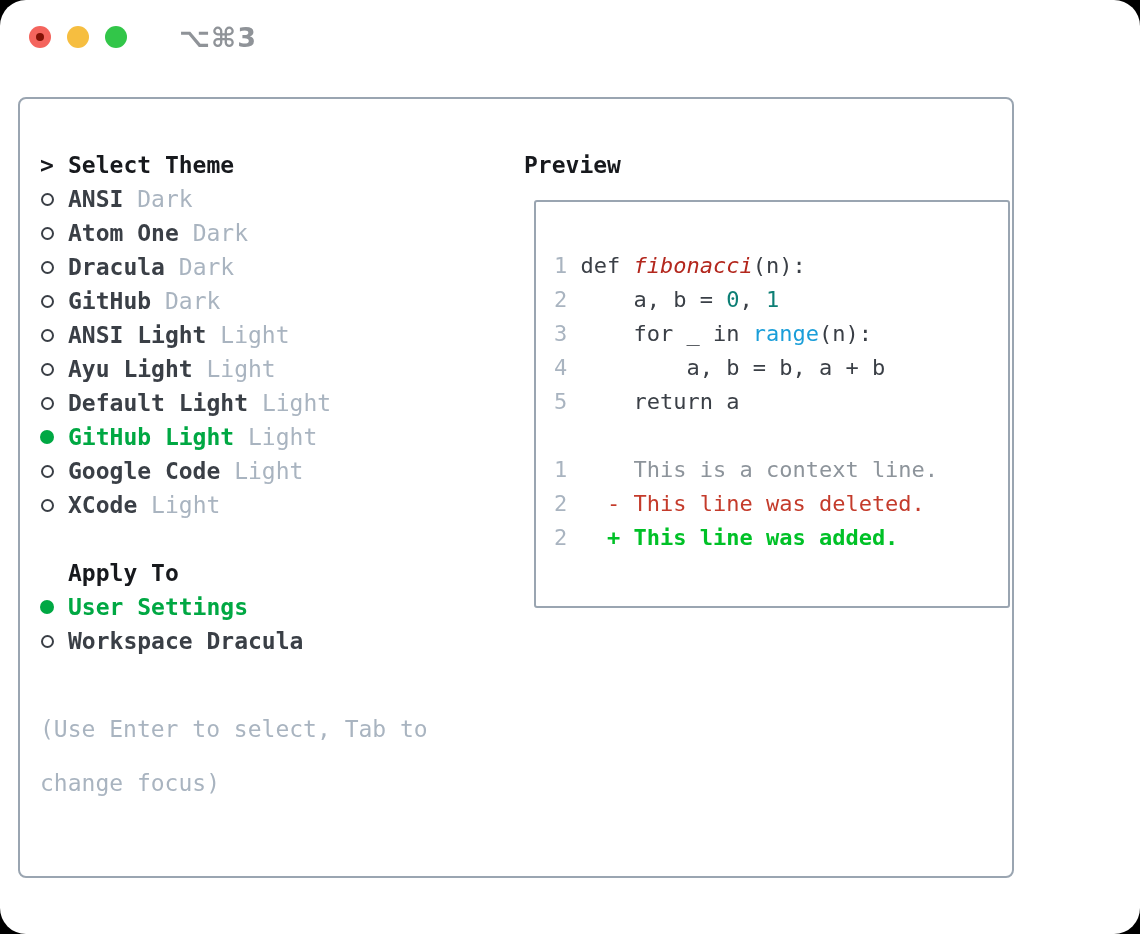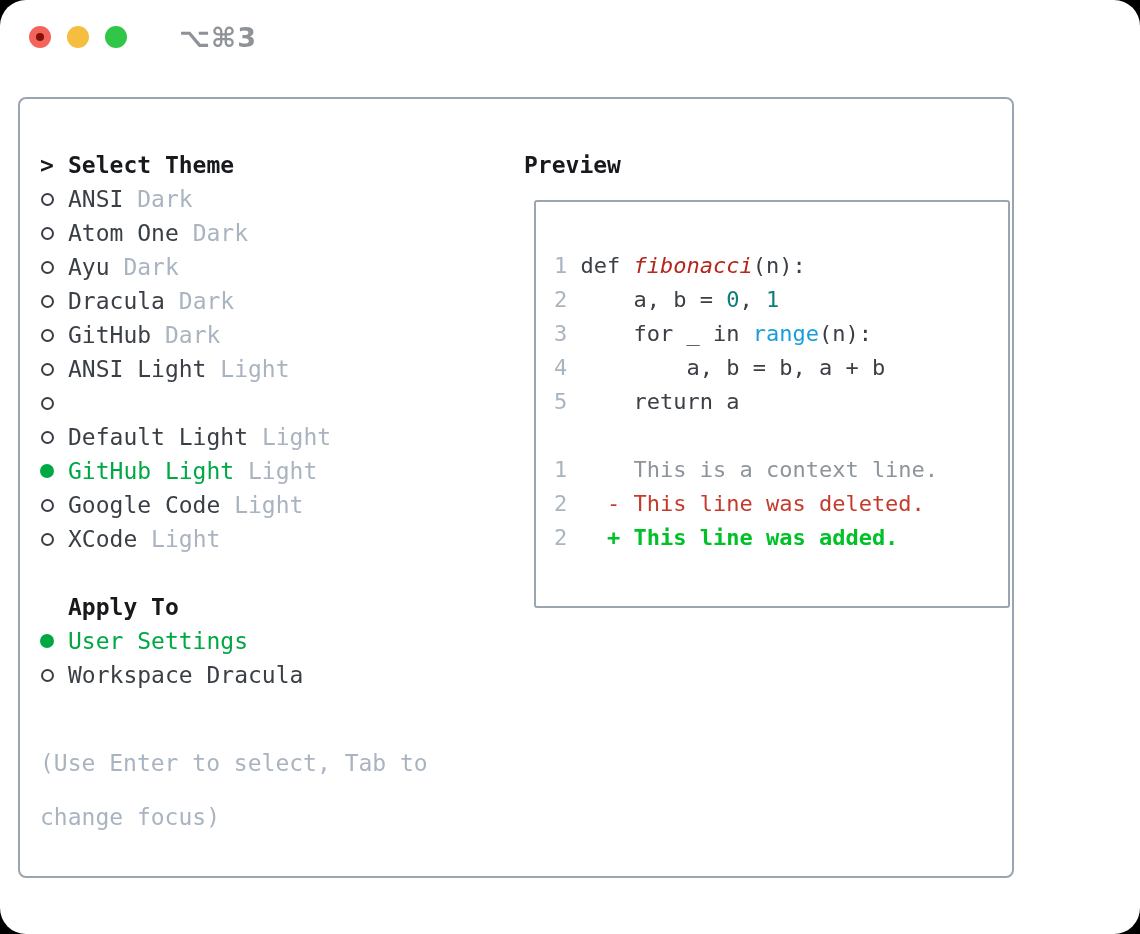--- a/index.html
+++ b/index.html
@@ -62,21 +62,21 @@
   .circle {
     width:13px; height:13px; border-radius:50%;
     border:2px solid var(--item-text,#3a3f46);
     box-sizing:border-box; margin-left:1px;
   }
   .circle.filled {
     border:none; width:14px; height:14px; margin-left:0;
     background:var(--selected-green,#00a843);
   }
   .label { white-space:pre; }
-  .name { color:var(--item-text,#3a3f46); }
+  .name { color:var(--item-text,#3a3f46);font-weight:bold; }
   .name.selected { color:var(--selected-green,#00a843); }
   .variant { color:var(--muted-text,#a9b4c0); }
   .hint-line {
     height:34px; display:flex; align-items:center; white-space:pre;
     color:var(--hint-text,#a9b4c0);
     margin-top:20px;
   }
   
   .right-col {
     position:absolute; left:504px; top:49px;
@@ -128,43 +128,40 @@
   <div class="row theme-row">
     <span class="marker"><span class="circle"></span></span>
     <span class="label"><span class="name">ANSI </span><span class="variant">Dark</span></span>
   </div>
 
   <div class="row theme-row">
     <span class="marker"><span class="circle"></span></span>
     <span class="label"><span class="name">Atom One </span><span class="variant">Dark</span></span>
   </div>
 
-  <div class="row theme-row">
-    <span class="marker"><span class="circle"></span></span>
-    <span class="label"><span class="name">Ayu </span><span class="variant">Dark</span></span>
-  </div>
 
 
   <div class="row theme-row">
     <span class="marker"><span class="circle"></span></span>
     <span class="label"><span class="name">Dracula </span><span class="variant">Dark</span></span>
   </div>
 
   <div class="row theme-row">
     <span class="marker"><span class="circle"></span></span>
     <span class="label"><span class="name">GitHub </span><span class="variant">Dark</span></span>
   </div>
 
   <div class="row theme-row">
     <span class="marker"><span class="circle"></span></span>
     <span class="label"><span class="name">ANSI Light </span><span class="variant">Light</span></span>
   </div>
 
   <div class="row theme-row">
     <span class="marker"><span class="circle"></span></span>
+    <span class="label"><span class="name">Ayu Light </span><span class="variant">Light</span></span>
   </div>
 
   <div class="row theme-row">
     <span class="marker"><span class="circle"></span></span>
     <span class="label"><span class="name">Default Light </span><span class="variant">Light</span></span>
   </div>
 
   <div class="row theme-row">
     <span class="marker"><span class="circle filled"></span></span>
     <span class="label"><span class="name selected">GitHub Light </span><span class="variant">Light</span></span>

